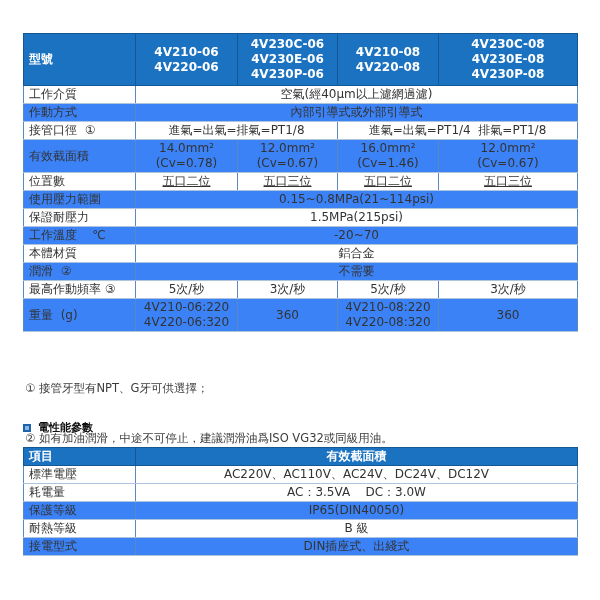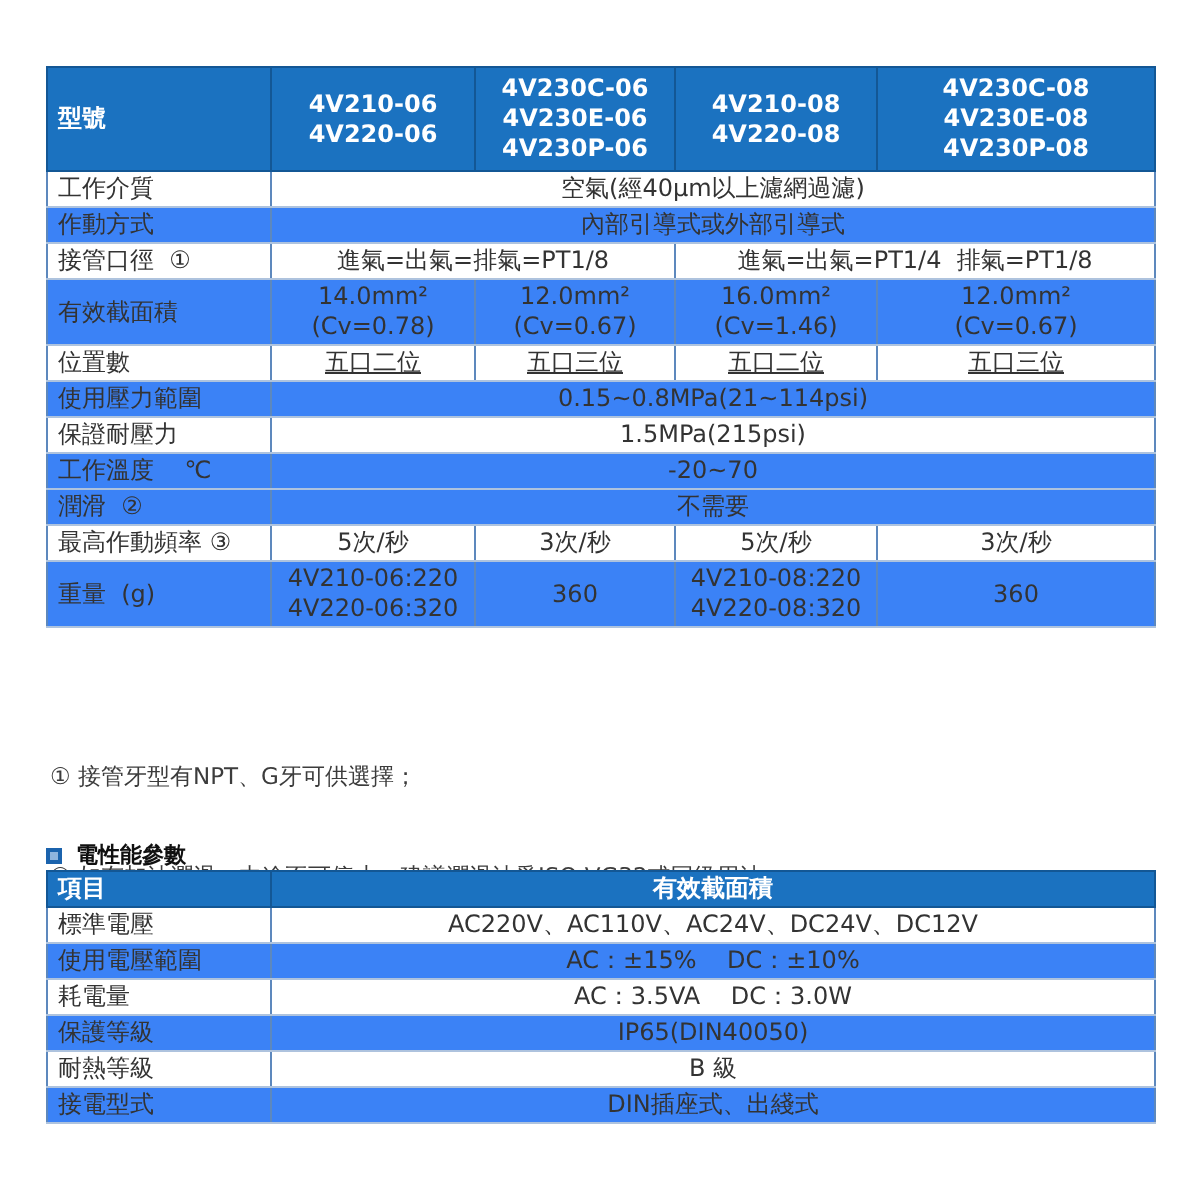--- a/index.html
+++ b/index.html
@@ -16,21 +16,21 @@
              border-color:#135795; }
   .label-cell { text-align:left; padding-left:5px; }
   tr.alt { background:#3b82f6; }
   tr.h1 { height:18px; }
   tr.h2 { height:32px; }
   tr.hdr { height:52px; }
   tr.hdr2 { height:18px; }
   .u { text-decoration:underline; }
 
   .spec-table { position:absolute; left:23px; top:33px; }
-  .elec-table { position:absolute; left:23px; top:435px; }
+  .elec-table { position:absolute; left:23px; top:447px; }
 
   .notes { position:absolute; left:25px; top:347px; font-size:11.5px; color:#3c3c3c;
            line-height:16.5px; white-space:pre-wrap; }
   .sec-title { position:absolute; left:23px; top:420px; display:flex; align-items:center;
                gap:7px; font-size:11px; font-weight:bold; color:#101010; }
   .bullet { width:8px; height:8px; background:#8fb4dd; border:2px solid #1b63ad;
             display:inline-block; flex:0 0 auto; }
 </style>
 </head>
 <body>
@@ -97,20 +97,24 @@
         <td colspan="4">0.15~0.8MPa(21~114psi)</td>
       </tr>
       <tr class="h1">
         <td class="label-cell">保證耐壓力</td>
         <td colspan="4">1.5MPa(215psi)</td>
       </tr>
       <tr class="h1 alt">
         <td class="label-cell">工作溫度    ℃</td>
         <td colspan="4">-20~70</td>
       </tr>
+      <tr class="h1">
+        <td class="label-cell">本體材質</td>
+        <td colspan="4">鋁合金</td>
+      </tr>
       <tr class="h1 alt">
         <td class="label-cell">潤滑  ②</td>
         <td colspan="4">不需要</td>
       </tr>
       <tr class="h1">
         <td class="label-cell">最高作動頻率 ③</td>
         <td>5次/秒</td>
         <td>3次/秒</td>
         <td>5次/秒</td>
         <td>3次/秒</td>
@@ -146,24 +150,20 @@
       <tr class="hdr2">
         <th class="label-cell">項目</th>
         <th>有效截面積</th>
       </tr>
     </thead>
     <tbody>
       <tr class="h1">
         <td class="label-cell">標準電壓</td>
         <td>AC220V、AC110V、AC24V、DC24V、DC12V</td>
       </tr>
-      <tr class="h1 alt">
-        <td class="label-cell">使用電壓範圍</td>
-        <td>AC：±15%    DC：±10%</td>
-      </tr>
       <tr class="h1">
         <td class="label-cell">耗電量</td>
         <td>AC：3.5VA    DC：3.0W</td>
       </tr>
       <tr class="h1 alt">
         <td class="label-cell">保護等級</td>
         <td>IP65(DIN40050)</td>
       </tr>
       <tr class="h1">
         <td class="label-cell">耐熱等級</td>

